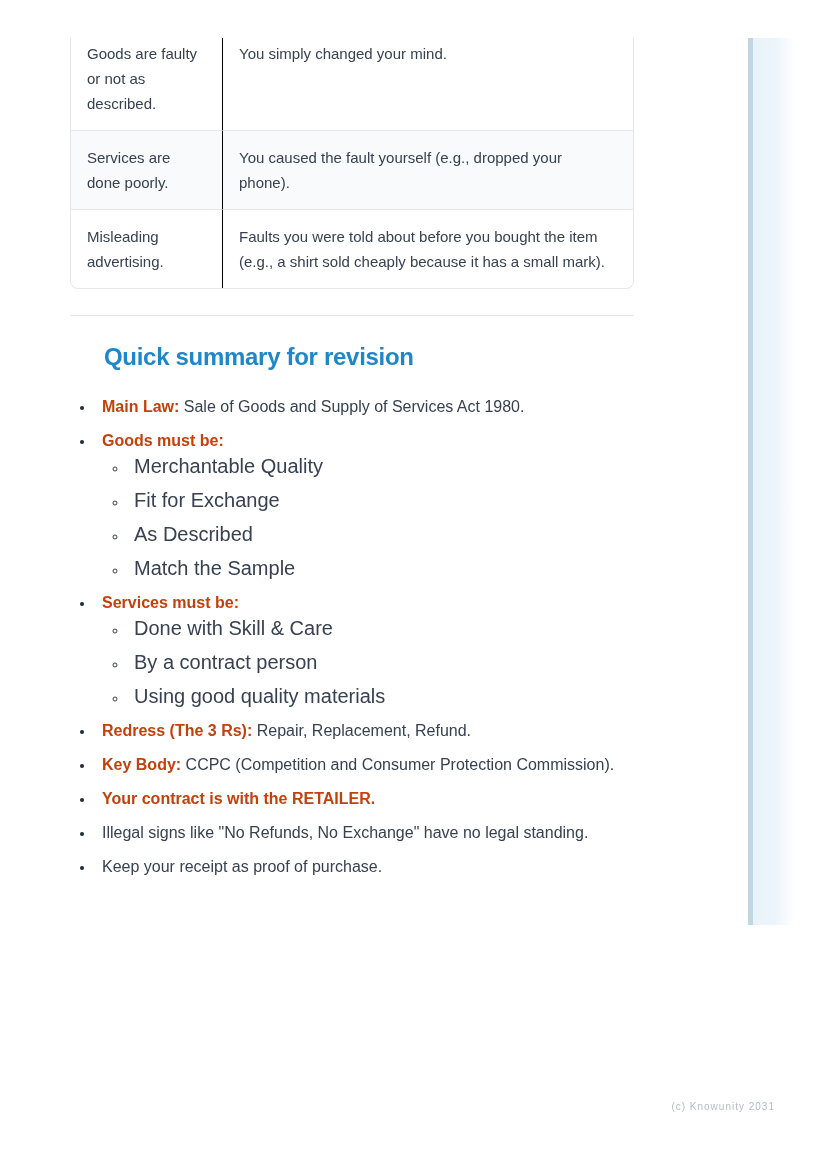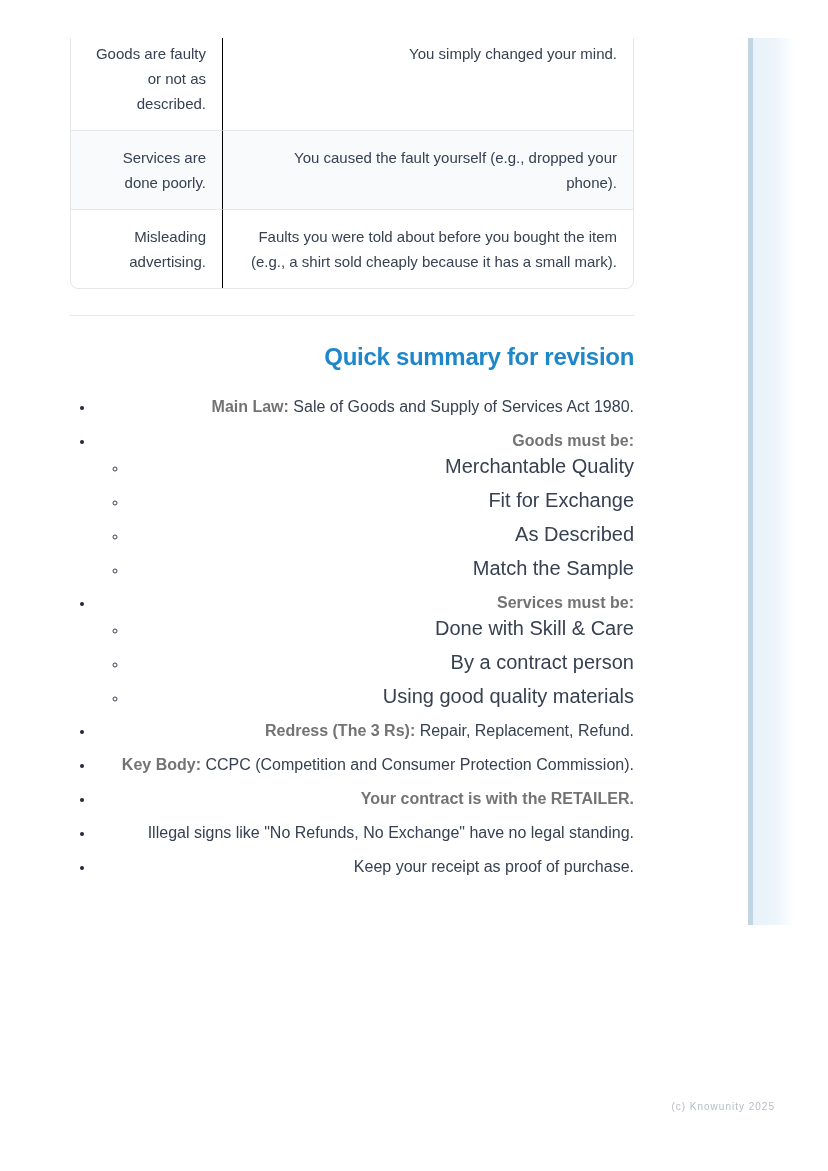--- a/index.html
+++ b/index.html
@@ -1,15 +1,15 @@
 <!DOCTYPE html>
 <html><head>
 <meta charset="utf-8">
 <style>
-  * { margin: 0; padding: 0; box-sizing: border-box; text-align: right; }
+  * { margin: 0; padding: 0; box-sizing: border-box; }
   html, body { background: #ffffff; }
   body {
     width: 828px; height: 1171px;
     position: relative;
     font-family: "Liberation Sans", "DejaVu Sans", sans-serif;
     overflow: hidden;
   }
 
   
   .edge-strip {
@@ -68,21 +68,21 @@
     list-style: disc;
     color: #374151;
   }
   ul.summary > li {
     font-size: 16px;
     line-height: 25px;
     margin-bottom: 9px;
     padding-left: 7px;
   }
   ul.summary li::marker { color: #1f2937; font-size: 14px; }
-  .b { font-weight: bold; color: #737373; }
+  .b { font-weight: bold; color: #c2410c; }
   ul.sub {
     list-style: circle;
     padding-left: 26px;
     margin-top: 1px;
   }
   ul.sub > li {
     font-size: 20px;
     line-height: 25px;
     margin-bottom: 9px;
     padding-left: 6px;
@@ -142,13 +142,13 @@
         </ul></li>
       <li><span class="b">Redress (The 3 Rs):</span> Repair, Replacement, Refund.</li>
       <li><span class="b">Key Body:</span> CCPC (Competition and Consumer Protection Commission).</li>
       <li><span class="b">Your contract is with the RETAILER.</span></li>
       <li>Illegal signs like "No Refunds, No Exchange" have no legal standing.</li>
       <li>Keep your receipt as proof of purchase.</li>
     </ul>
 
 </div>
 
-<div class="footer-copy">(c) Knowunity 2025</div>
+<div class="footer-copy">(c) Knowunity 2031</div>
 
 </body></html>

